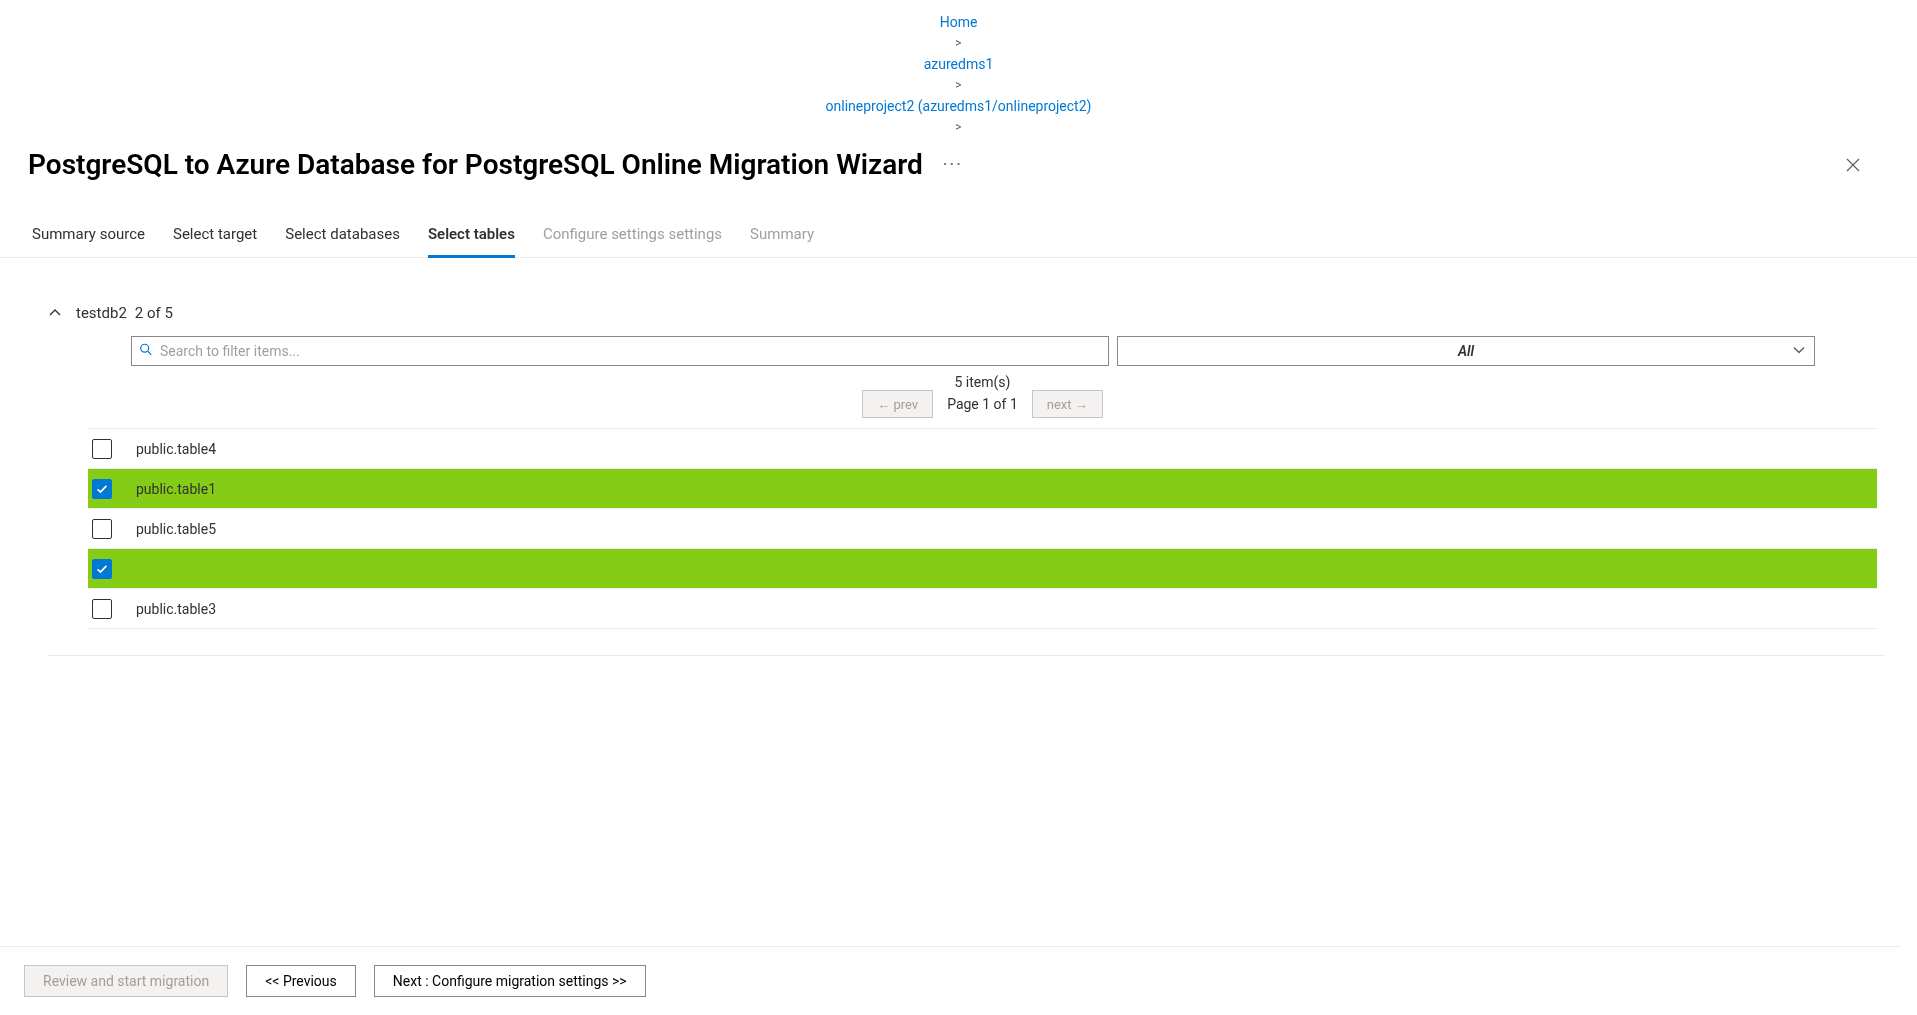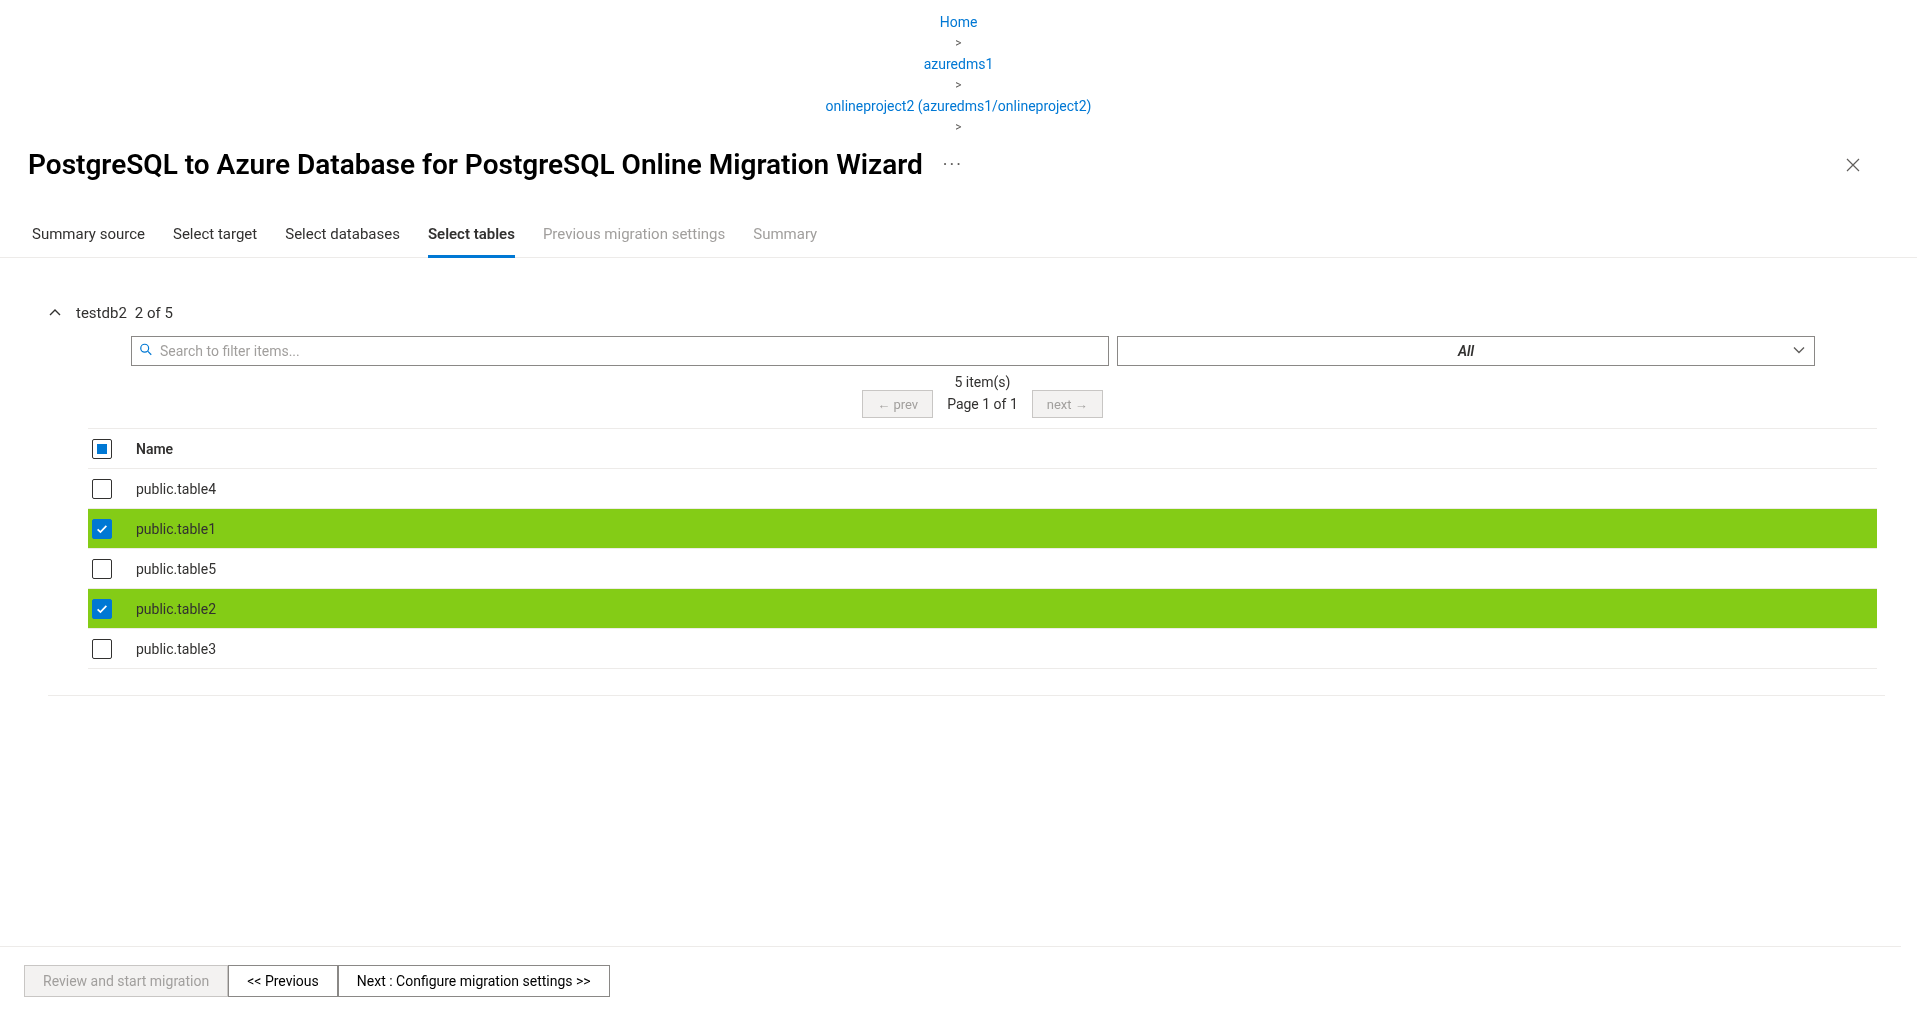--- a/index.html
+++ b/index.html
@@ -218,20 +218,21 @@
   }
 
   
   .footer {
     position: fixed;
     left:0; right:16px; bottom:0;
     border-top: 1px solid #edebe9;
     background:#fff;
     padding: 18px 24px;
     display:flex;
+    gap: 18px;
     margin-top: 16px;
   }
   .btn {
     height: 32px;
     padding: 0 18px;
     font-family: inherit;
     font-size: 14px;
     border: 1px solid #8a8886;
     background: #fff;
     cursor: pointer;
@@ -263,21 +264,21 @@
         <path d="M1 1 L13 13 M13 1 L1 13" stroke="#605e5c" stroke-width="1.2" fill="none"></path>
       </svg>
   </span>
 </div>
 
 <div class="tabs">
   <div class="tab">Summary source</div>
   <div class="tab">Select target</div>
   <div class="tab">Select databases</div>
   <div class="tab active">Select tables</div>
-  <div class="tab disabled">Previous migration settings</div>
+  <div class="tab disabled">Configure settings settings</div>
   <div class="tab disabled">Summary</div>
 </div>
 
 <div class="section">
 
   <div class="acc-header">
     <span class="chev">
       <svg width="12" height="12" viewBox="0 0 12 12">
           <path d="M1 8 L6 3 L11 8" stroke="#323130" stroke-width="1.4" fill="none"></path>
         </svg>
@@ -311,26 +312,20 @@
     <div class="meta-row">
       <div class="count">5 item(s)</div>
       <div class="pager">
         <button disabled="">← prev</button>
         <span class="page-txt">Page 1 of 1</span>
         <button disabled="">next →</button>
       </div>
     </div>
 
     <div class="tbl">
-      <div class="trow header">
-        <div class="cell-cb">
-          <span class="cb indet"></span>
-        </div>
-        <div class="cell-name">Name</div>
-      </div>
 
       <div class="trow">
         <div class="cell-cb">
             <span class="cb"></span>
           </div>
         <div class="cell-name">public.table4</div>
       </div>
       <div class="trow sel">
         <div class="cell-cb">
             <span class="cb checked">
@@ -348,21 +343,20 @@
         <div class="cell-name">public.table5</div>
       </div>
       <div class="trow sel">
         <div class="cell-cb">
             <span class="cb checked">
               <svg viewBox="0 0 16 16">
                 <path d="M3 8.5 L6.2 11.5 L13 4.5" stroke="#fff" stroke-width="2" fill="none"></path>
               </svg>
             </span>
           </div>
-        <div class="cell-name">public.table2</div>
       </div>
       <div class="trow">
         <div class="cell-cb">
             <span class="cb"></span>
           </div>
         <div class="cell-name">public.table3</div>
       </div>
     </div>
 
   </div>

